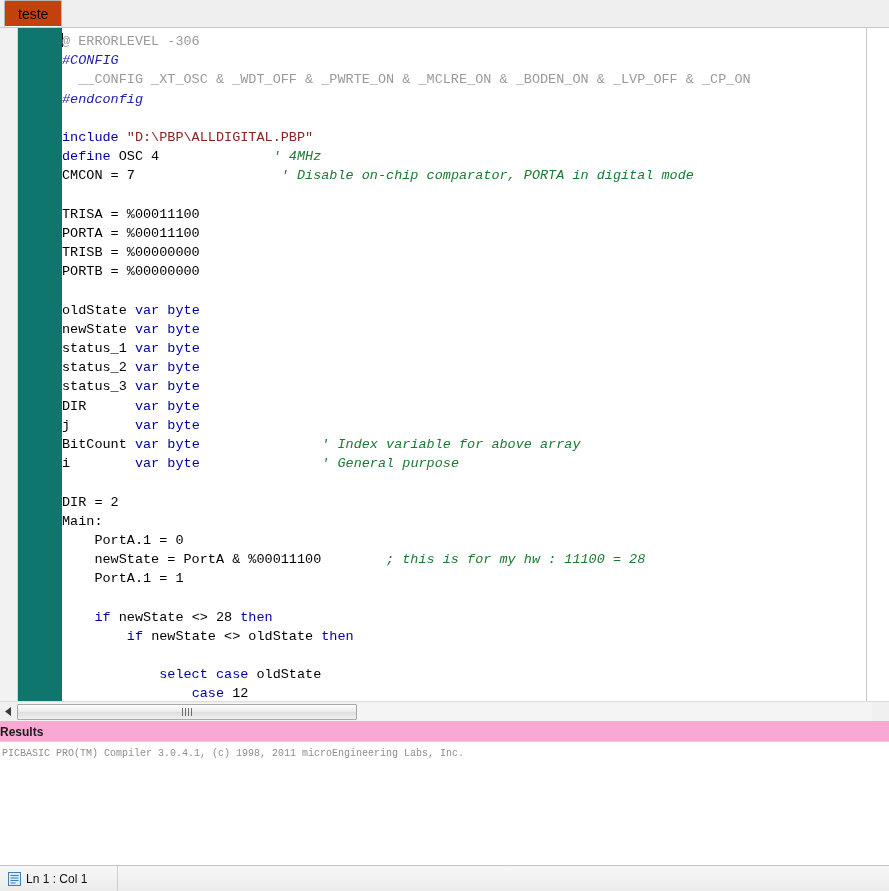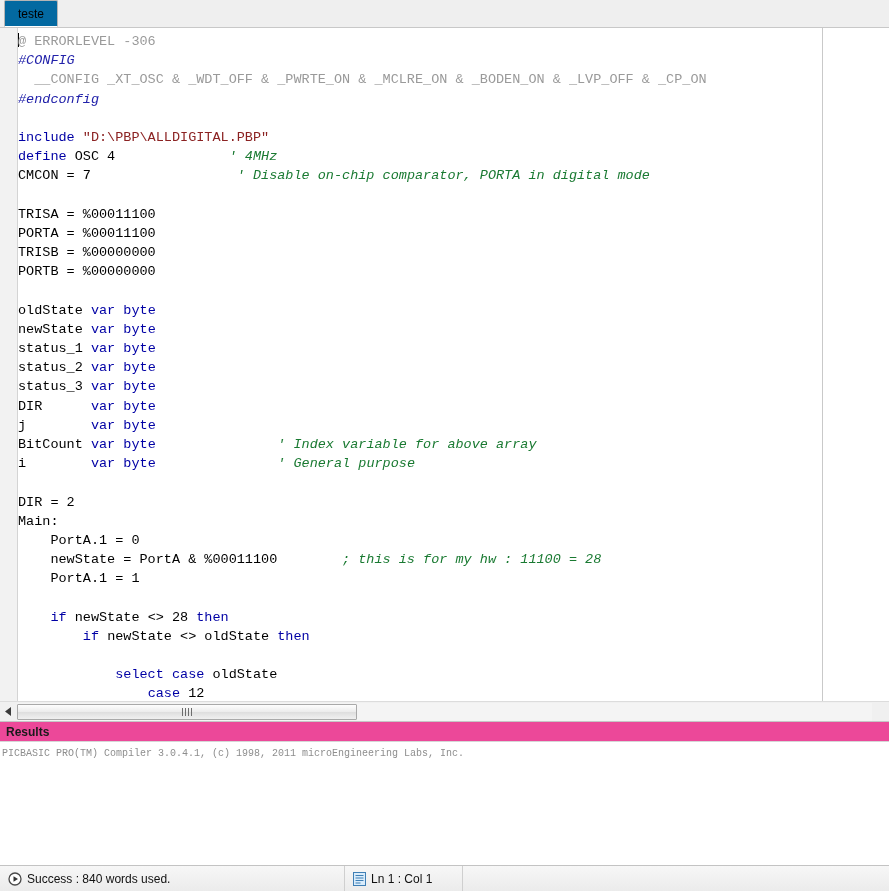--- a/index.html
+++ b/index.html
@@ -23,43 +23,44 @@
     border-bottom: 1px solid #c8c8c8;
     display: flex;
     align-items: flex-end;
     box-sizing: border-box;
     position: relative;
   }
   .tab {
     height: 27px;
     min-width: 52px;
     padding: 0 13px;
-    background: #0369a1;
+    background: #c2410c;
     border: 1px solid #b5b5b5;
     border-bottom: 1px solid #ffffff;
     border-top-left-radius: 2px;
     border-top-right-radius: 2px;
     display: flex;
     align-items: center;
     justify-content: flex-start;
-    font-size: 12px;
+    font-size: 14px;
     color: #000;
     box-sizing: border-box;
     margin-left: 4px;
     position: relative;
     z-index: 2;
   }
 
   
   .editor-wrap {
     position: relative;
     height: 673px;
-    background: #0ea5e9;
-    overflow: hidden;
-    display: flex;
+    background: #0f766e;
+    overflow: hidden;
+    display: flex;
+    gap: 44px;
   }
   .gutter {
     width: 18px;
     flex: 0 0 18px;
     background: #f2f2f2;
     border-right: 1px solid #d4d4d4;
     height: 100%;
     box-sizing: border-box;
   }
   .code-area {
@@ -151,26 +152,25 @@
   .grip i {
     display: block;
     width: 1px;
     height: 8px;
     background: #6d6d6d;
   }
 
   
   .results-header {
     height: 21px;
-    background: #ec4899;
+    background: #f9a8d4;
     border-top: 1px solid #c6c6c6;
     border-bottom: 1px solid #d6d6d6;
     display: flex;
     align-items: center;
-    padding-left: 6px;
     font-size: 12px;
     font-weight: bold;
     color: #1a1a1a;
     box-sizing: border-box;
   }
   .results-body {
     height: 122px;
     background: #ffffff;
     padding: 4px 0 0 2px;
     box-sizing: border-box;
@@ -248,29 +248,20 @@
 </div>
 
 <div class="results-header">
   <span>Results</span>
 </div>
 <div class="results-body" id="results-root">
     <div class="rline">PICBASIC PRO(TM) Compiler 3.0.4.1, (c) 1998, 2011 microEngineering Labs, Inc.</div>
   </div>
 
 <div class="statusbar">
-  <div class="status-cell build">
-    <span class="status-icon">
-      <svg width="14" height="14" viewBox="0 0 14 14" aria-hidden="true">
-        <circle cx="7" cy="7" r="6" fill="#ffffff" stroke="#4a4a4a" stroke-width="1.3"></circle>
-        <polygon points="5.5,4.3 10,7 5.5,9.7" fill="#333333"></polygon>
-      </svg>
-    </span>
-    <span>Success : 840 words used.</span>
-  </div>
   <div class="status-cell pos">
     <span class="status-icon">
       <svg width="13" height="14" viewBox="0 0 13 14" aria-hidden="true">
         <rect x="0.5" y="0.5" width="12" height="13" fill="#d9ecfb" stroke="#3f7fb5" stroke-width="1"></rect>
         <rect x="2.5" y="3" width="8" height="1" fill="#3f7fb5"></rect>
         <rect x="2.5" y="5.5" width="8" height="1" fill="#3f7fb5"></rect>
         <rect x="2.5" y="8" width="8" height="1" fill="#3f7fb5"></rect>
         <rect x="2.5" y="10.5" width="5" height="1" fill="#3f7fb5"></rect>
       </svg>
     </span>

